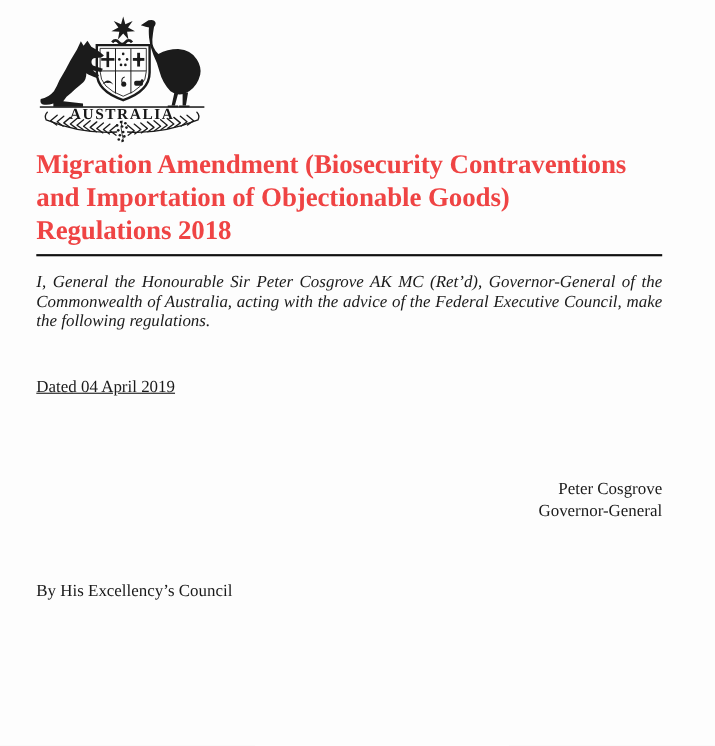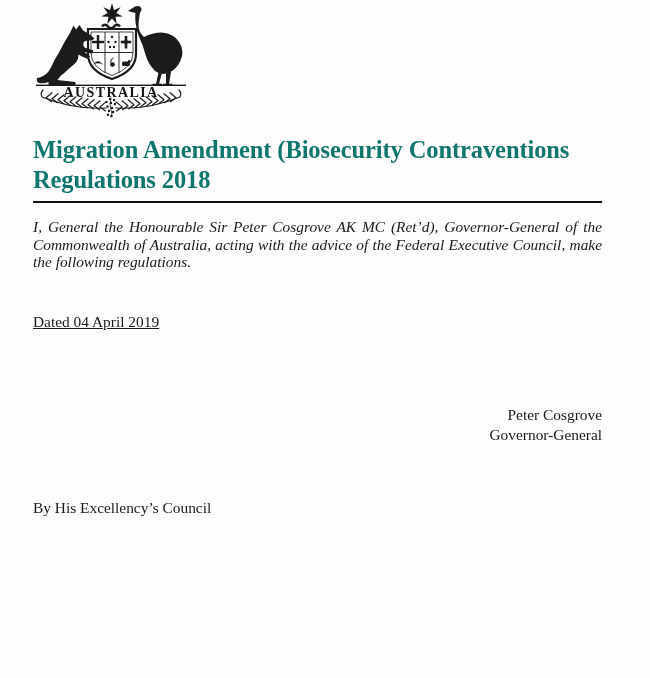--- a/index.html
+++ b/index.html
@@ -6,35 +6,35 @@
   body{background:#e9e9e9;font-family:"Liberation Serif","DejaVu Serif",serif;}
   .page{
     position:relative;
     width:650px;height:678px;
     background:#fdfdfd;
     color:#1a1a1a;
     overflow:hidden;
   }
   .crest{
     position:absolute;
-    left:36px;top:0;
+    left:36px;top:12px;
     width:150px;height:118px;
   }
   .crest svg{display:block;width:100%;height:100%;}
   .content{
     position:absolute;
     left:33px;right:48px;top:121px;
   }
   .title{
     margin:14px 0 0 0;
     font-size:24.5px;
     line-height:30px;
     font-weight:bold;
     letter-spacing:-0.1px;
-    color:#0f766e;
+    color:#ef4444;
     padding-bottom:6px;
     border-bottom:2px solid #111;
   }
   .title-line{display:block;white-space:nowrap;}
   .preamble{
     margin:15px 0 0 0;
     font-size:15.4px;
     line-height:17.6px;
     text-align:justify;
     font-style:italic;
@@ -127,20 +127,21 @@
           <circle cx="77" cy="112" r="1.2"></circle>
         <circle cx="72" cy="114.8" r="1.2"></circle>
           <circle cx="75.5" cy="116" r="1.2"></circle>
       </g>
     </svg>
   </div>
 
   <div class="content">
     <h1 class="title">
       <span class="title-line">Migration Amendment (Biosecurity Contraventions</span>
+      <span class="title-line">and Importation of Objectionable Goods)</span>
       <span class="title-line">Regulations 2018</span>
     </h1>
 
     <p class="preamble">I, General the Honourable Sir Peter Cosgrove AK MC (Ret’d), Governor-General of the Commonwealth of Australia, acting with the advice of the Federal Executive Council, make the following regulations.</p>
 
     <p class="dated">Dated 04 April 2019</p>
 
     <div class="signature">
       <div>Peter Cosgrove</div>
       <div>Governor-General</div>

